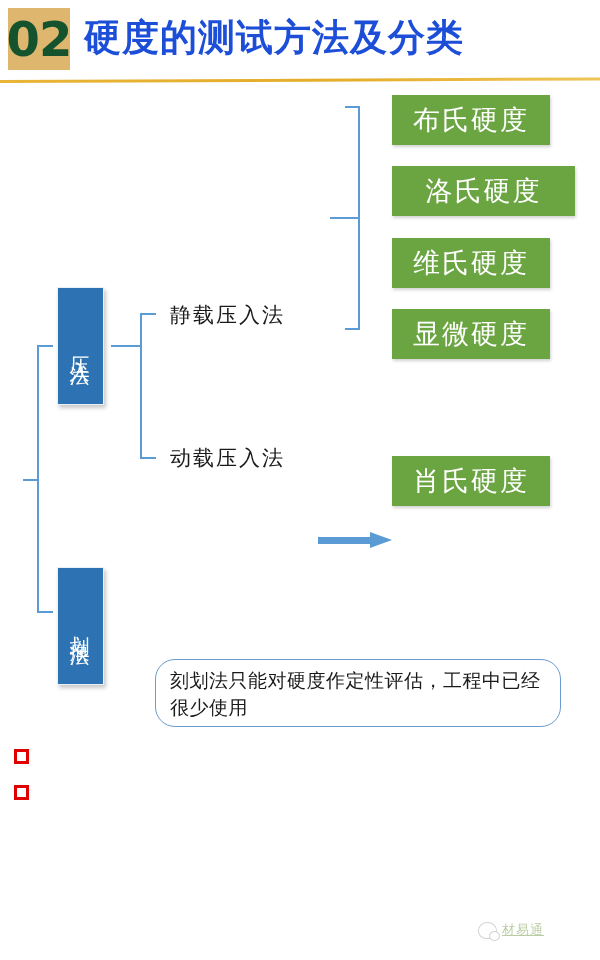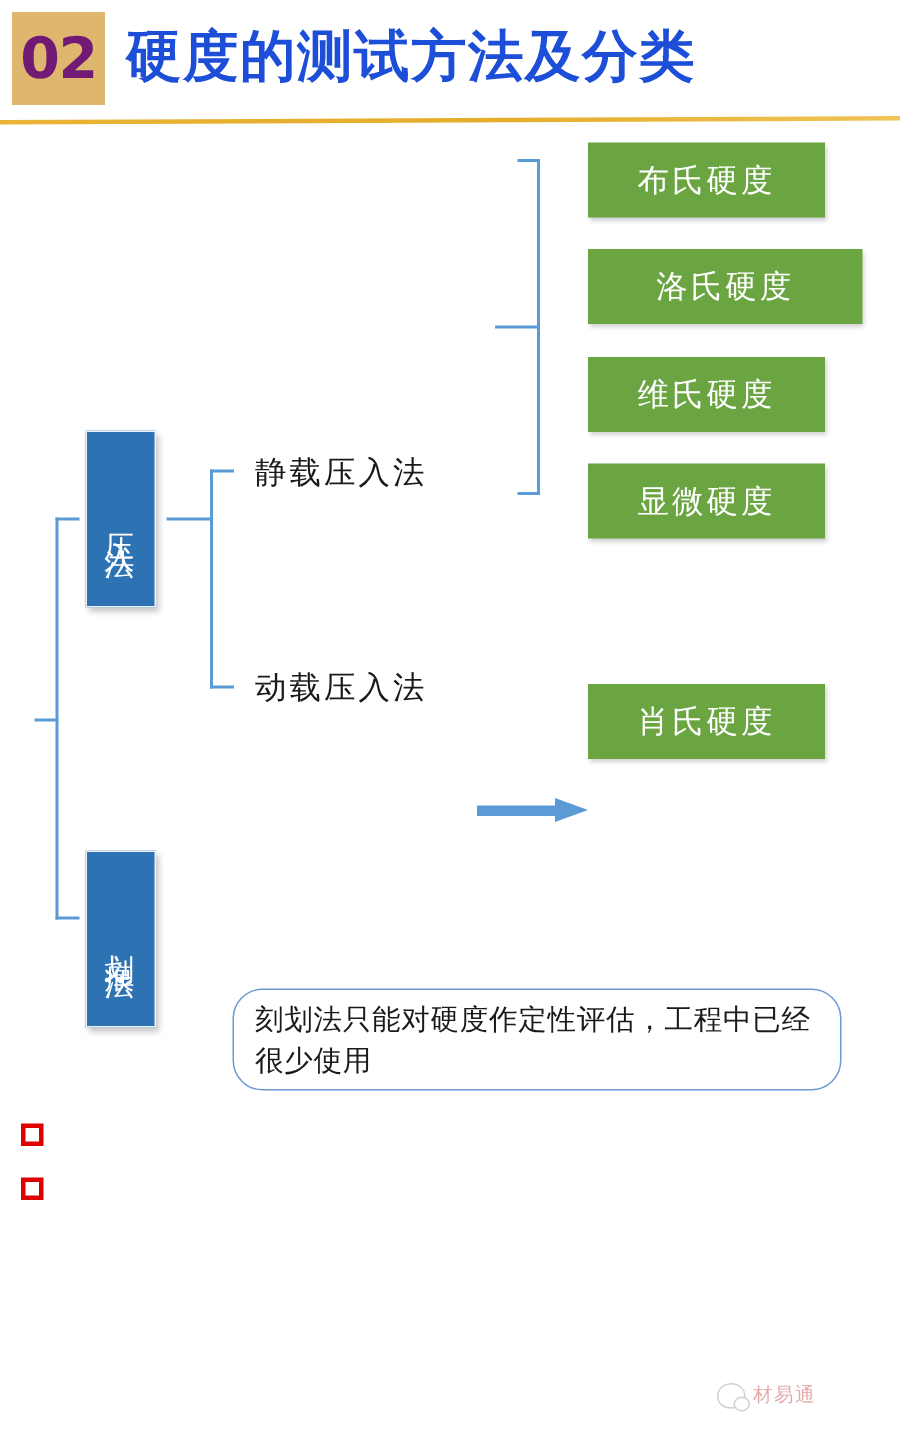--- a/index.html
+++ b/index.html
@@ -25,23 +25,23 @@
     position: absolute;
     left: 8px; top: 8px;
     width: 62px; height: 62px;
     background: #dfb66d;
     display: flex;
     align-items: center;
     justify-content: center;
   }
   #number-badge .num {
     font-family: "DejaVu Sans", sans-serif;
-    font-size: 38px;
+    font-size: 48px;
     font-weight: bold;
-    color: #701a75;
+    color: #14532d;
     letter-spacing: -1px;
     line-height: 1;
   }
   #header-title {
     position: absolute;
     left: 84px; top: 13px;
     font-family: "DejaVu Sans", "Liberation Sans", sans-serif;
     font-size: 37px;
     font-weight: bold;
     color: #1d4ed8;
@@ -65,21 +65,21 @@
   }
 
   .green-box {
     position: absolute;
     background: #6ba542;
     display: flex;
     align-items: center;
     justify-content: center;
     color: #ffffff;
     font-family: Liberation Serif, serif;
-    font-size: 21px;
+    font-size: 27px;
     letter-spacing: 2px;
     box-shadow: 1px 2px 3px rgba(0,0,0,0.18);
   }
 
   .blue-box {
     position: absolute;
     background: #2d73b3;
     border: 1px solid #eaf1f8;
     display: flex;
     align-items: center;
@@ -198,22 +198,23 @@
     position: absolute;
     left: 10px; top: 8px;
     width: 9px; height: 8px;
     border: 1.5px solid #8a8a8a;
     border-radius: 50%;
     background: #ffffff;
   }
   #watermark .wm-text {
     font-family: "DejaVu Sans", "Liberation Sans", sans-serif;
     font-size: 13px;
-    color: #b91c1c;
+    color: #4d7c0f;
     letter-spacing: 1px;
+    text-decoration: underline;
   }
 </style>
 </head>
 <body>
 
 <div id="header">
   <div id="number-badge">
     <span class="num">02</span>
   </div>
   <div id="header-title">硬度的测试方法及分类</div>

